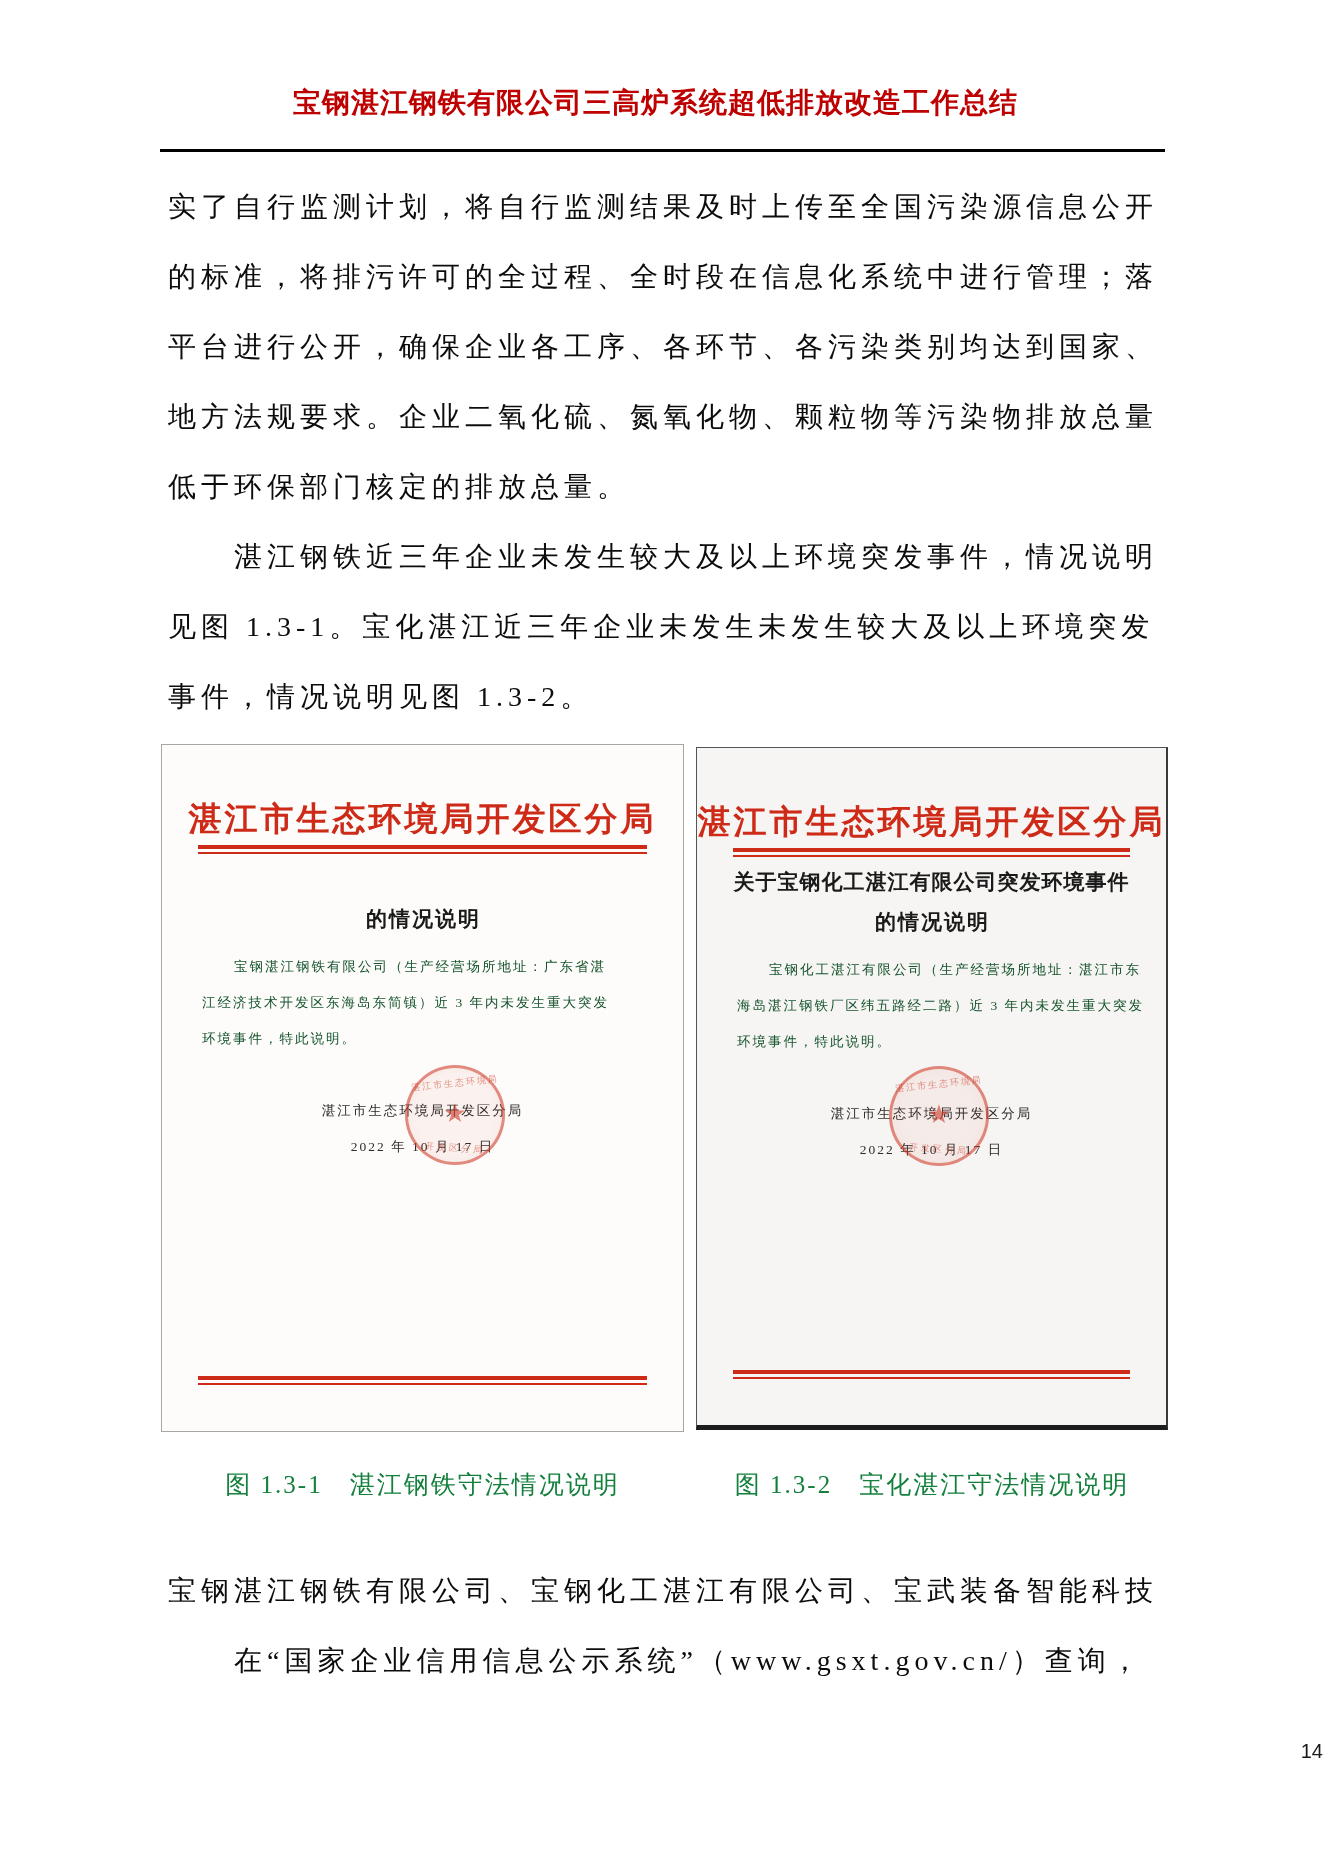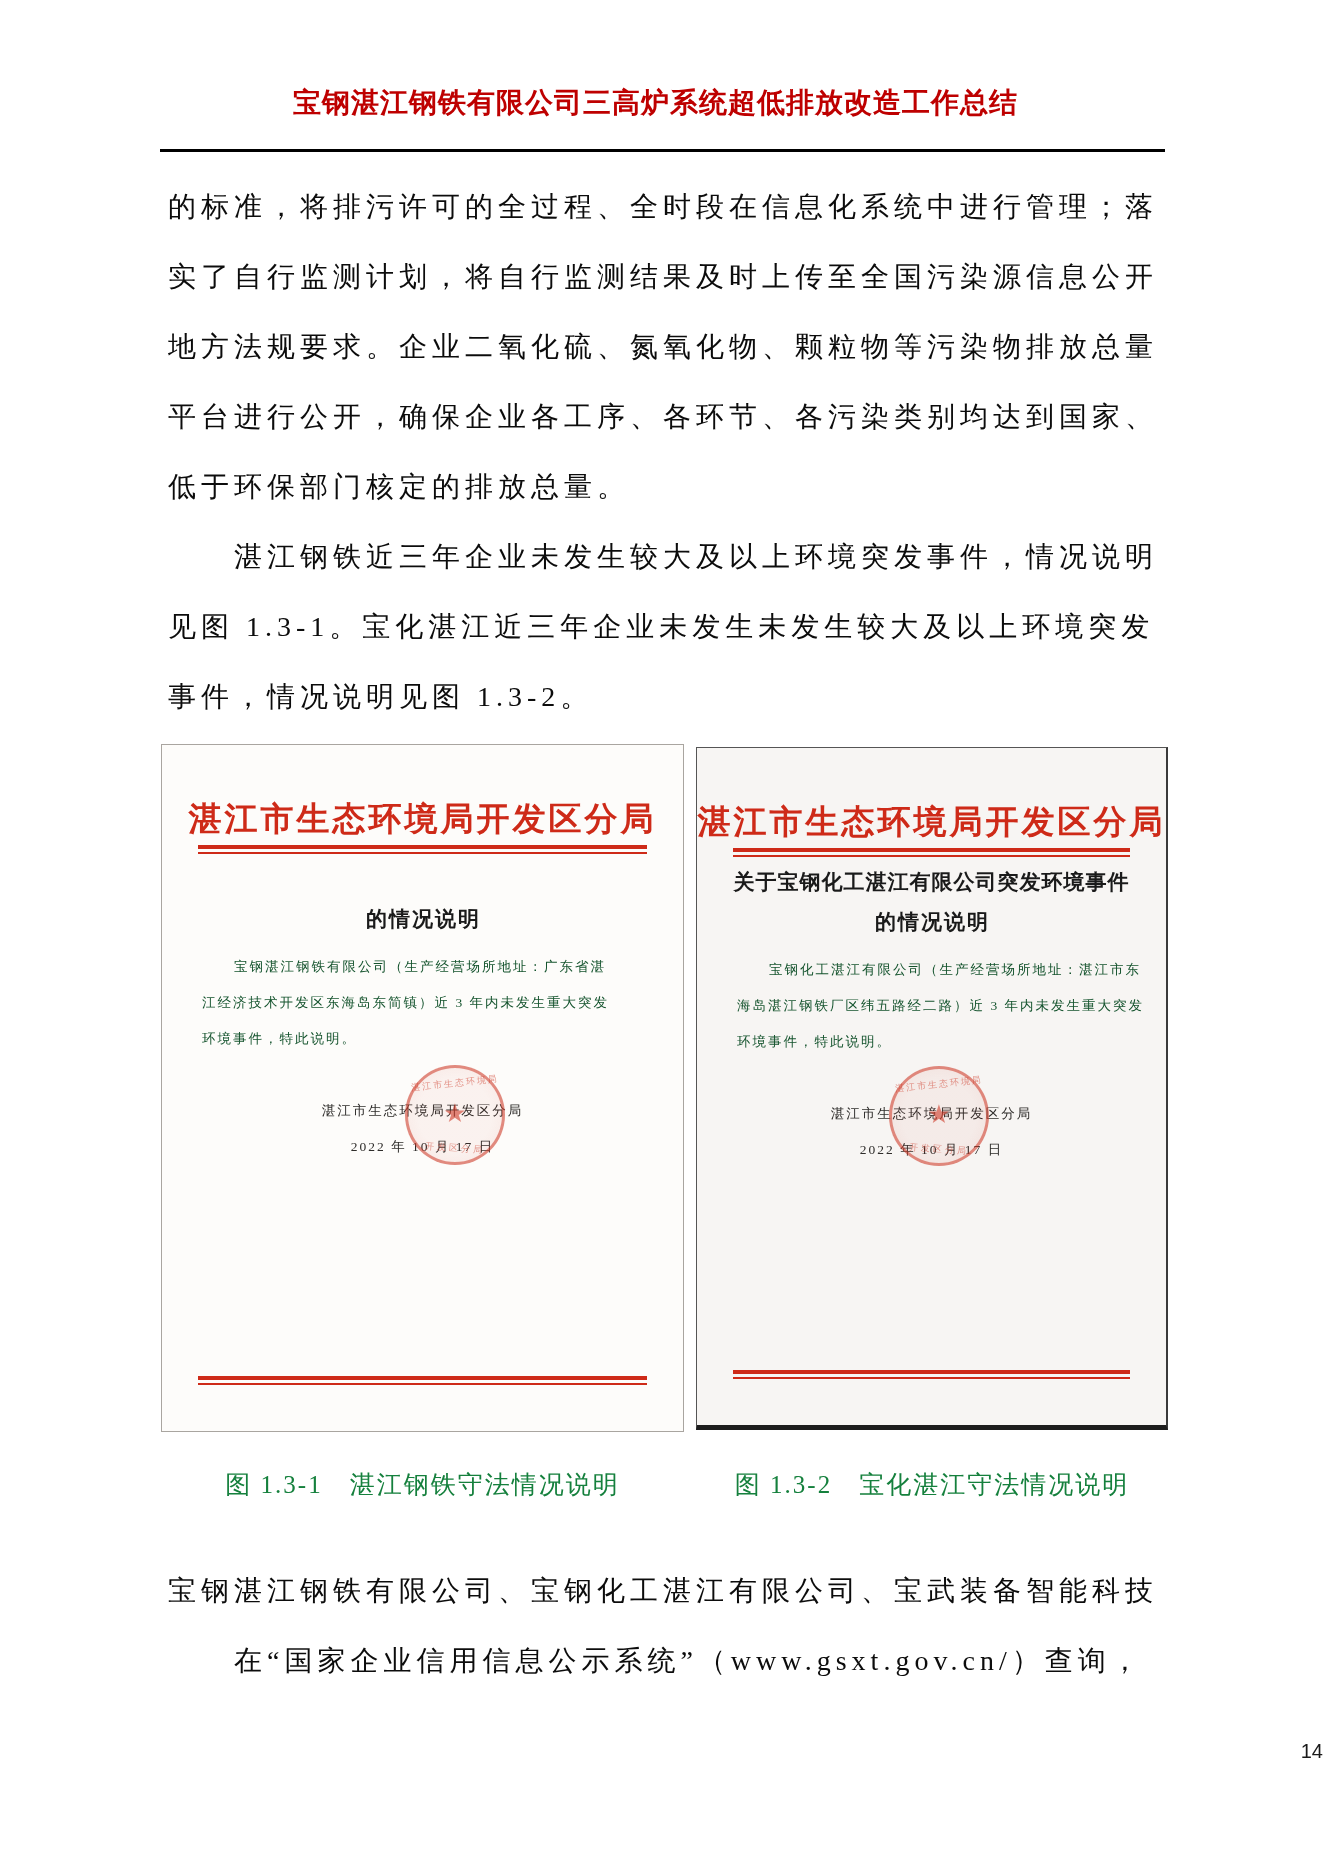--- a/index.html
+++ b/index.html
@@ -107,24 +107,24 @@
 </style>
 </head>
 <body>
 
 <div class="page">
 
   <div class="page-header-title">宝钢湛江钢铁有限公司三高炉系统超低排放改造工作总结</div>
   <div class="page-header-rule"></div>
 
   <div class="body-block bt-1">
+    <div class="body-line">实了自行监测计划，将自行监测结果及时上传至全国污染源信息公开</div>
     <div class="body-line">的标准，将排污许可的全过程、全时段在信息化系统中进行管理；落</div>
-    <div class="body-line">实了自行监测计划，将自行监测结果及时上传至全国污染源信息公开</div>
+    <div class="body-line">平台进行公开，确保企业各工序、各环节、各污染类别均达到国家、</div>
     <div class="body-line">地方法规要求。企业二氧化硫、氮氧化物、颗粒物等污染物排放总量</div>
-    <div class="body-line">平台进行公开，确保企业各工序、各环节、各污染类别均达到国家、</div>
     <div class="body-line">低于环保部门核定的排放总量。</div>
     <div class="body-line indent">湛江钢铁近三年企业未发生较大及以上环境突发事件，情况说明</div>
     <div class="body-line">见图 1.3-1。宝化湛江近三年企业未发生未发生较大及以上环境突发</div>
     <div class="body-line">事件，情况说明见图 1.3-2。</div>
   </div>
 
   <figure class="letter letter-left">
     <div class="lt-agency">湛江市生态环境局开发区分局</div>
     <div class="double-rule rule-top"></div>
     <div class="lt-heading2">的情况说明</div>

